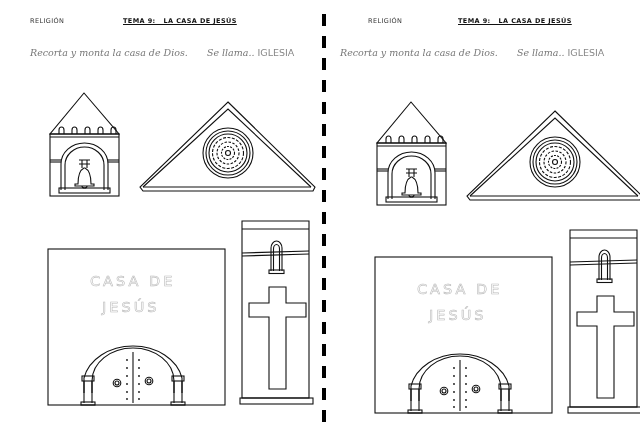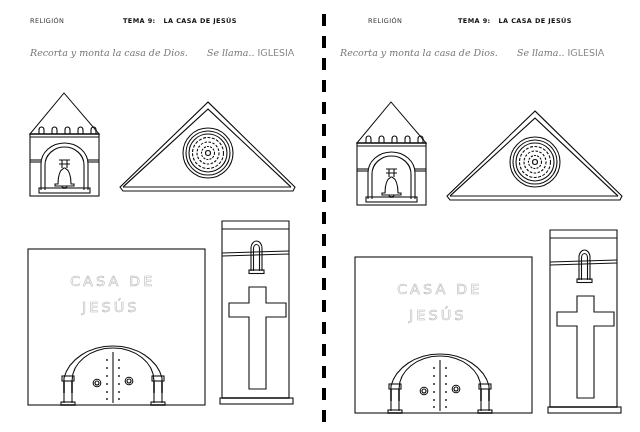--- a/index.html
+++ b/index.html
@@ -2,24 +2,24 @@
 <html><head>
   <meta charset="utf-8">
   <style>
     html, body { margin: 0; padding: 0; background: #ffffff; }
     body { width: 640px; height: 432px; position: relative; overflow: hidden; font-family: "DejaVu Sans", sans-serif; color: #111; }
     .half { position: absolute; top: 0; height: 432px; }
     .half.left { left: 0; width: 318px; }
     .half.right { left: 322px; width: 318px; }
     .hdr { position: absolute; top: 17px; font-size: 6.5px; letter-spacing: 0.4px; }
     .hdr.subject { font-weight: normal; color: #333; }
-    .hdr.topic { font-weight: bold; color: #111; }
+    .hdr.topic { font-weight: bold; color: #111; text-decoration: underline; }
     .instr { position: absolute; top: 47px; font-family: "DejaVu Serif", serif; font-style: italic; font-size: 9.5px; color: #777; white-space: nowrap; }
     .instr .answer { font-family: "DejaVu Sans", sans-serif; font-style: normal; color: #888; margin-left: 3px; margin-top: 23px; }
-    .piece { position: absolute; }
+    .piece { position: absolute; margin-left: 20px; }
     .piece svg { display: block; overflow: visible; }
     .cut-line { position: absolute; left: 322px; top: 14px; width: 4px; height: 410px;
       background: repeating-linear-gradient(to bottom, #000 0px, #000 12px, transparent 12px, transparent 22px); }
     .tracing-text { font-family: "DejaVu Sans", sans-serif; font-size: 14.5px; fill: none; stroke: #bbb; stroke-width: 0.6; letter-spacing: 3px; }
   </style>
 </head>
 <body>
 
 <div class="half left">
   <div class="hdr subject" style="left:30px;">RELIGIÓN</div>

